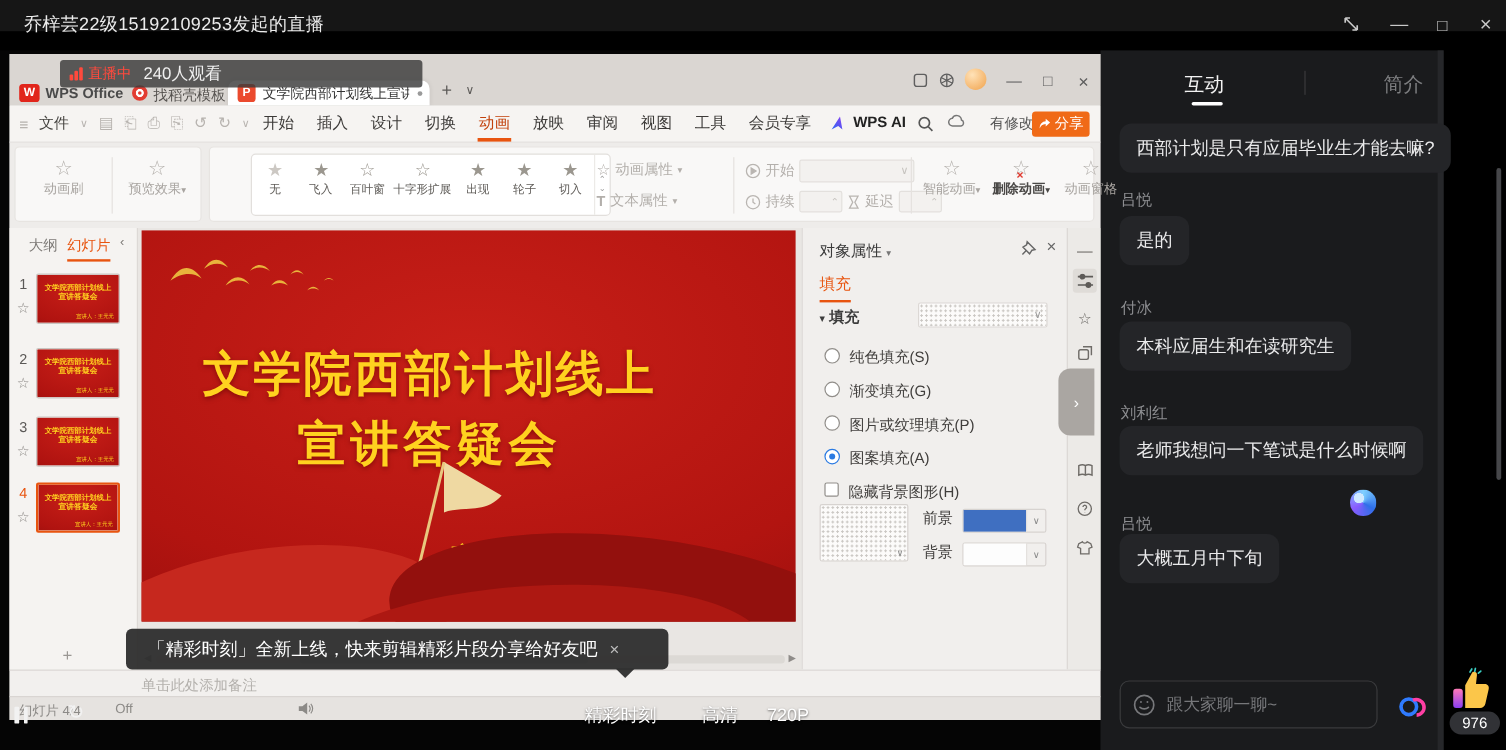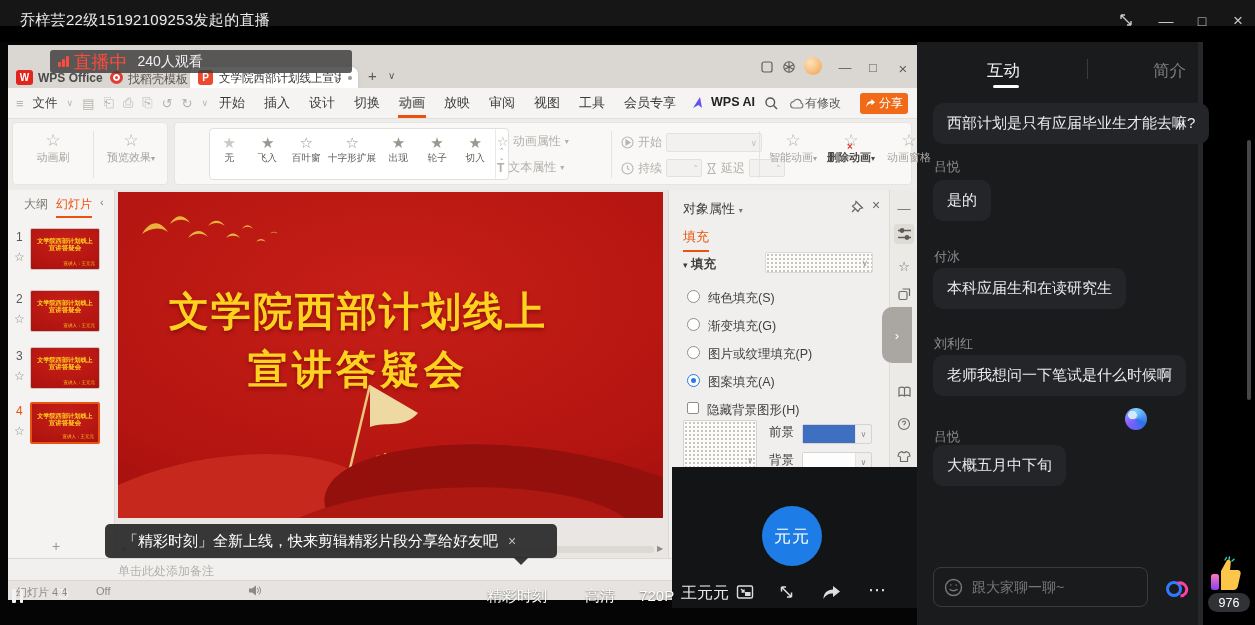--- a/index.html
+++ b/index.html
@@ -29,24 +29,24 @@
 .tab-plus{position:absolute;left:360px;top:22px;font-size:15px;color:#5d5b58}
 .tab-chev{position:absolute;left:380px;top:25px;font-size:10px;color:#5d5b58}
 .wtop-ic{position:absolute;top:15px;color:#5f5f5f;font-size:13px;text-align:center;width:18px}
 .wavatar{position:absolute;left:796px;top:12px;width:18px;height:18px;border-radius:50%;background:radial-gradient(circle at 35% 30%,#ffe2b8,#f0a24b)}
 
 .wps-menubar{position:absolute;left:0;top:43px;width:909px;height:31px;background:#f6f4f2;border-bottom:1px solid #e2dfdc}
 .mb-left{position:absolute;left:8px;top:0;height:30px;display:flex;align-items:center;gap:9px;color:#b7b3af;font-size:13px}
 .mb-file{color:#44423f;font-size:12.5px}
 .mb-menus{position:absolute;left:210px;top:0;height:30px;display:flex;align-items:center;gap:17px;font-size:13px;color:#3c3a38}
 .mb-menus .mi{padding:6px 1px;cursor:default}
-.mb-menus .active{color:#737373;border-bottom:3px solid #e8540f;padding-bottom:3px;font-weight:bold}
+.mb-menus .active{color:#c2410c;border-bottom:3px solid #e8540f;padding-bottom:3px;font-weight:normal}
 .mb-ai{position:absolute;left:684px;top:7px;display:flex;align-items:center;gap:5px;font-size:12.5px;font-weight:bold;color:#222}
 .mb-search{position:absolute;left:756px;top:8px}
-.mb-mod{position:absolute;left:782px;top:7px;display:flex;align-items:center;gap:0;font-size:12px;color:#555}
+.mb-mod{position:absolute;left:782px;top:7px;display:flex;gap:20px;font-size:12px;color:#555}
 .mb-share{position:absolute;left:852px;top:5px;width:48px;height:21px;background:#f06a17;border-radius:3px;color:#fff;font-size:12px;display:flex;align-items:center;justify-content:center;gap:3px}
 
 .wps-ribbon{position:absolute;left:0;top:74px;width:909px;height:71px;background:#eeecea}
 .rib-card{position:absolute;top:3px;height:63px;background:#f9f8f7;border:1px solid #e7e4e1;border-radius:4px}
 .rib-item{position:absolute;text-align:center;color:#a8a4a0;font-size:11px}
 .rib-item .st{font-size:17px;line-height:18px;color:#b3afab}
 .gal{position:absolute;left:36px;top:5px;width:300px;height:52px;background:#fff;border:1px solid #e2dfdc;border-radius:4px;display:flex}
 .gal-it{width:40px;text-align:center;padding-top:5px}
 .gal-it .st{font-size:15px;line-height:17px;color:#9b978f}
 .gal-it .lb{font-size:10.5px;color:#5f5c58;white-space:nowrap;transform:scale(.92);transform-origin:center}
@@ -99,21 +99,21 @@
 .rail-sel{background:#dfdcd8;border-radius:3px}
 .handle{position:absolute;left:-8px;top:117px;width:30px;height:56px;background:#aaa6a2;border-radius:10px 0 0 10px;color:#fff;display:flex;align-items:center;justify-content:center;font-size:13px}
 
 .notesbar{position:absolute;left:0;top:513px;width:909px;height:22px;background:#f2f0ee;border-top:1px solid #ddd9d6;color:#b3b0ac;font-size:12px}
 .statusbar{position:absolute;left:0;top:535px;width:909px;height:20px;background:#e6e3e0;border-top:1px solid #d9d5d2;color:#8c8a87;font-size:11px}
 
 
 .live-pill{position:absolute;left:50px;top:8px;width:302px;height:23px;background:rgba(58,58,58,.82);border-radius:3px;display:flex;align-items:center;z-index:6}
 .lbars{display:flex;align-items:flex-end;gap:1.5px;margin:0 5px 0 8px}
 .lbars i{display:block;width:2.5px;background:#ff4a3d;border-radius:1px}
-.live-red{color:#ff4a3d;font-size:18px;margin-right:10px}
+.live-red{color:#ff4a3d;font-size:12px;margin-right:10px}
 .live-wh{color:#f0f0f0;font-size:14px}
 .toast{position:absolute;left:105px;top:482px;width:452px;height:34px;background:rgba(45,45,45,.95);border-radius:5px;z-index:7;display:flex;align-items:center;color:#fff;font-size:15px}
 .toast .tx{margin-left:18px;white-space:nowrap}
 .toast .cl{margin-left:10px;color:#bdbdbd;font-size:14px}
 .toast::after{content:"";position:absolute;left:408px;bottom:-7px;border-left:8px solid transparent;border-right:8px solid transparent;border-top:8px solid rgba(45,45,45,.95)}
 .pctrl{position:absolute;z-index:6;color:#f2f2f2}
 .pausebars{display:flex;gap:4px}
 .pausebars i{display:block;width:3.5px;height:14px;background:#f2f2f2;border-radius:1px}
 .highlights{position:absolute;left:487px;top:545px;z-index:6;color:#fff;font-size:15px;text-shadow:0 1px 2px rgba(0,0,0,.6)}
 .quality{position:absolute;left:585px;top:545px;z-index:6;color:#fff;font-size:15px;text-shadow:0 1px 2px rgba(0,0,0,.6)}
@@ -547,42 +547,20 @@
           <i></i>
         </span>
       </div>
     <div class="pctrl" style="left:56px;top:542px;font-size:17px">↻</div>
     <div class="highlights">精彩时刻</div>
     <div class="quality">
       <span>高清</span>
       <span style="margin-left:20px">720P</span>
     </div>
 
-    <div class="camera">
-      <div class="cam-avatar">元元</div>
-      <div class="cam-name">王元元</div>
-      <div class="cam-ic" style="left:64px">
-        <svg width="18" height="16" viewBox="0 0 18 16" fill="none" stroke="#dedede" stroke-width="1.4">
-            <rect x="1.5" y="2" width="15" height="12" rx="1.5"></rect>
-            <rect x="9" y="8" width="5.5" height="4" fill="#dedede" stroke="none"></rect>
-            <path d="M5 5 l3 3 M8 5.5 V8 H5.5"></path>
-          </svg>
-      </div>
-      <div class="cam-ic" style="left:106px">
-        <svg width="17" height="16" viewBox="0 0 16 16" fill="none" stroke="#dedede" stroke-width="1.5">
-            <path d="M3 3 L13 13 M3 3 h4.5 M3 3 v4.5 M13 13 h-4.5 M13 13 v-4.5"></path>
-          </svg>
-      </div>
-      <div class="cam-ic" style="left:150px">
-        <svg width="19" height="16" viewBox="0 0 19 16" fill="#dedede">
-            <path d="M11 2 l7 5.5 -7 5.5 v-3.4 C6 9.6 3.5 11.5 1.5 15 1.5 8.5 5.5 5.8 11 5.4 Z"></path>
-          </svg>
-      </div>
-      <div class="cam-ic" style="left:196px;font-size:18px;top:112px">⋯</div>
-    </div>
 
   </div>
 
   <div class="chat">
     <div class="chat-edge"></div>
     <div class="ctab on" style="left:70px">互动</div>
     <div class="ctab-line"></div>
     <div class="ctab-div"></div>
     <div class="ctab off" style="left:236px">简介</div>
 

